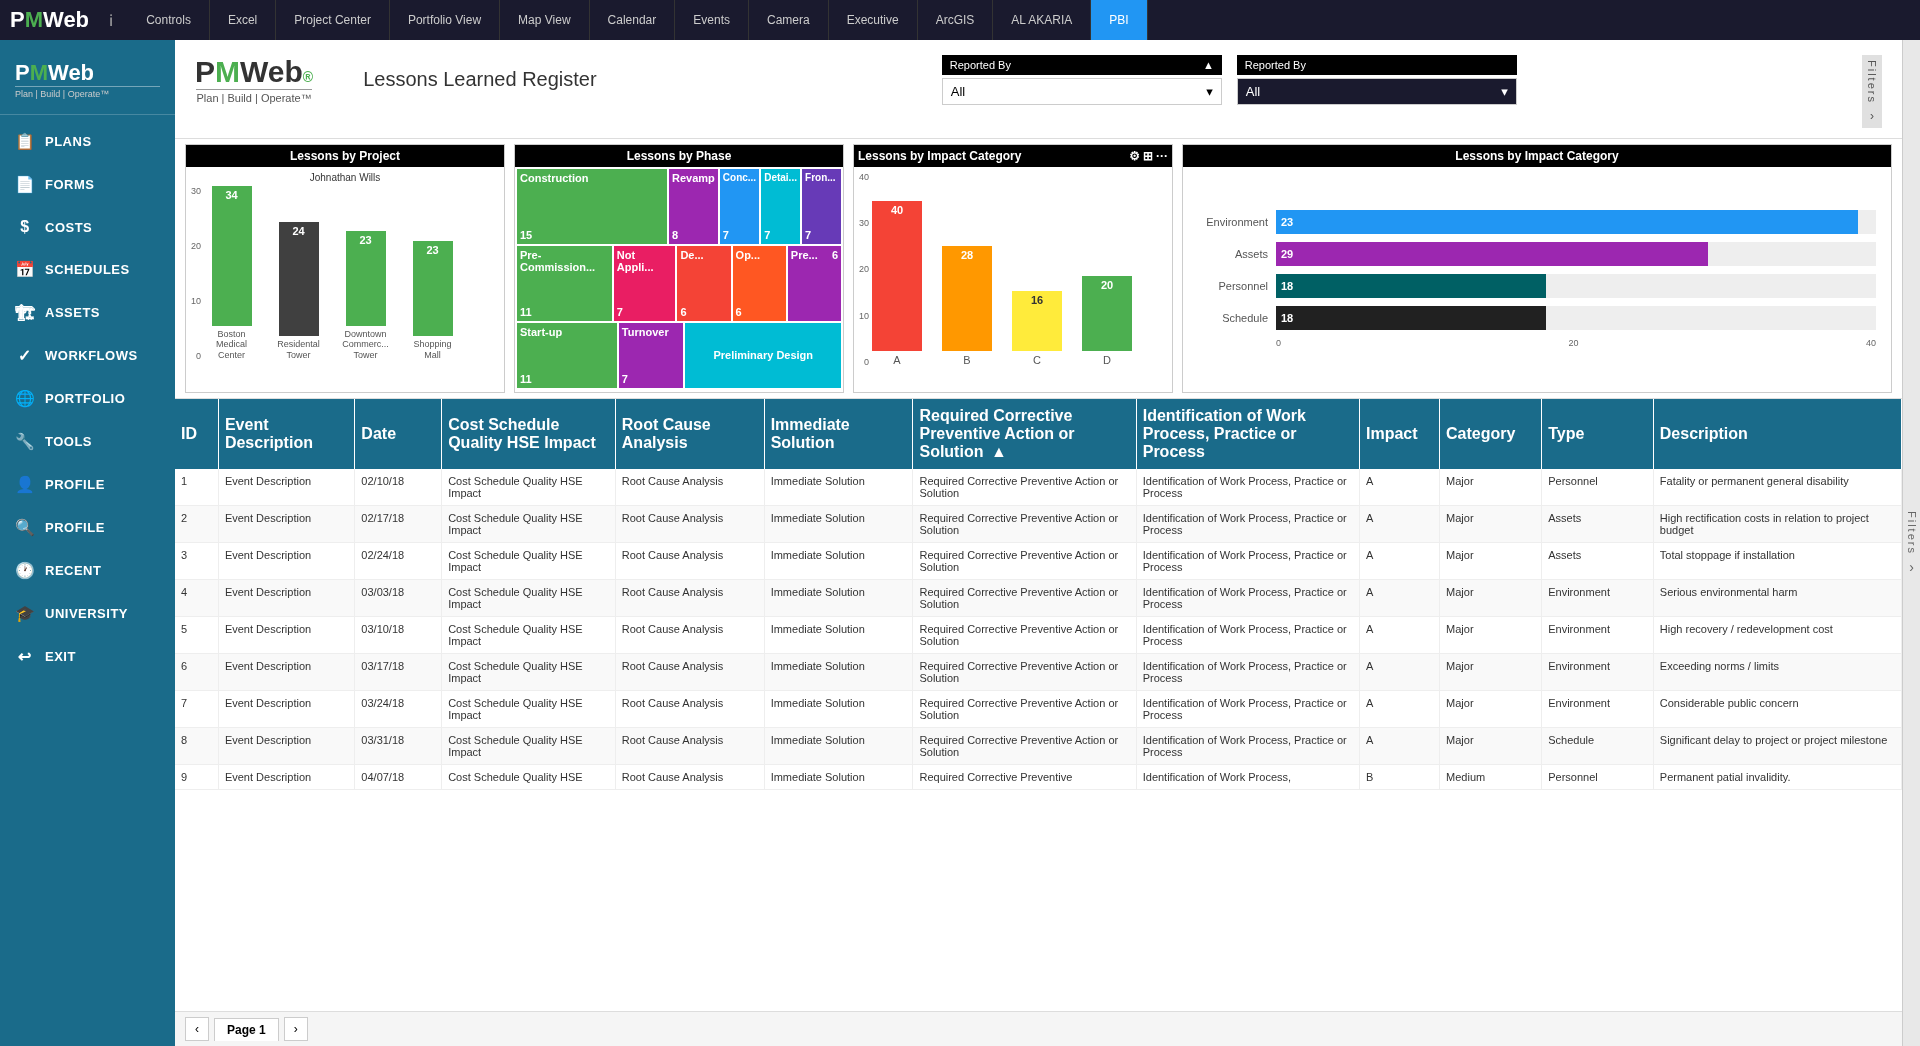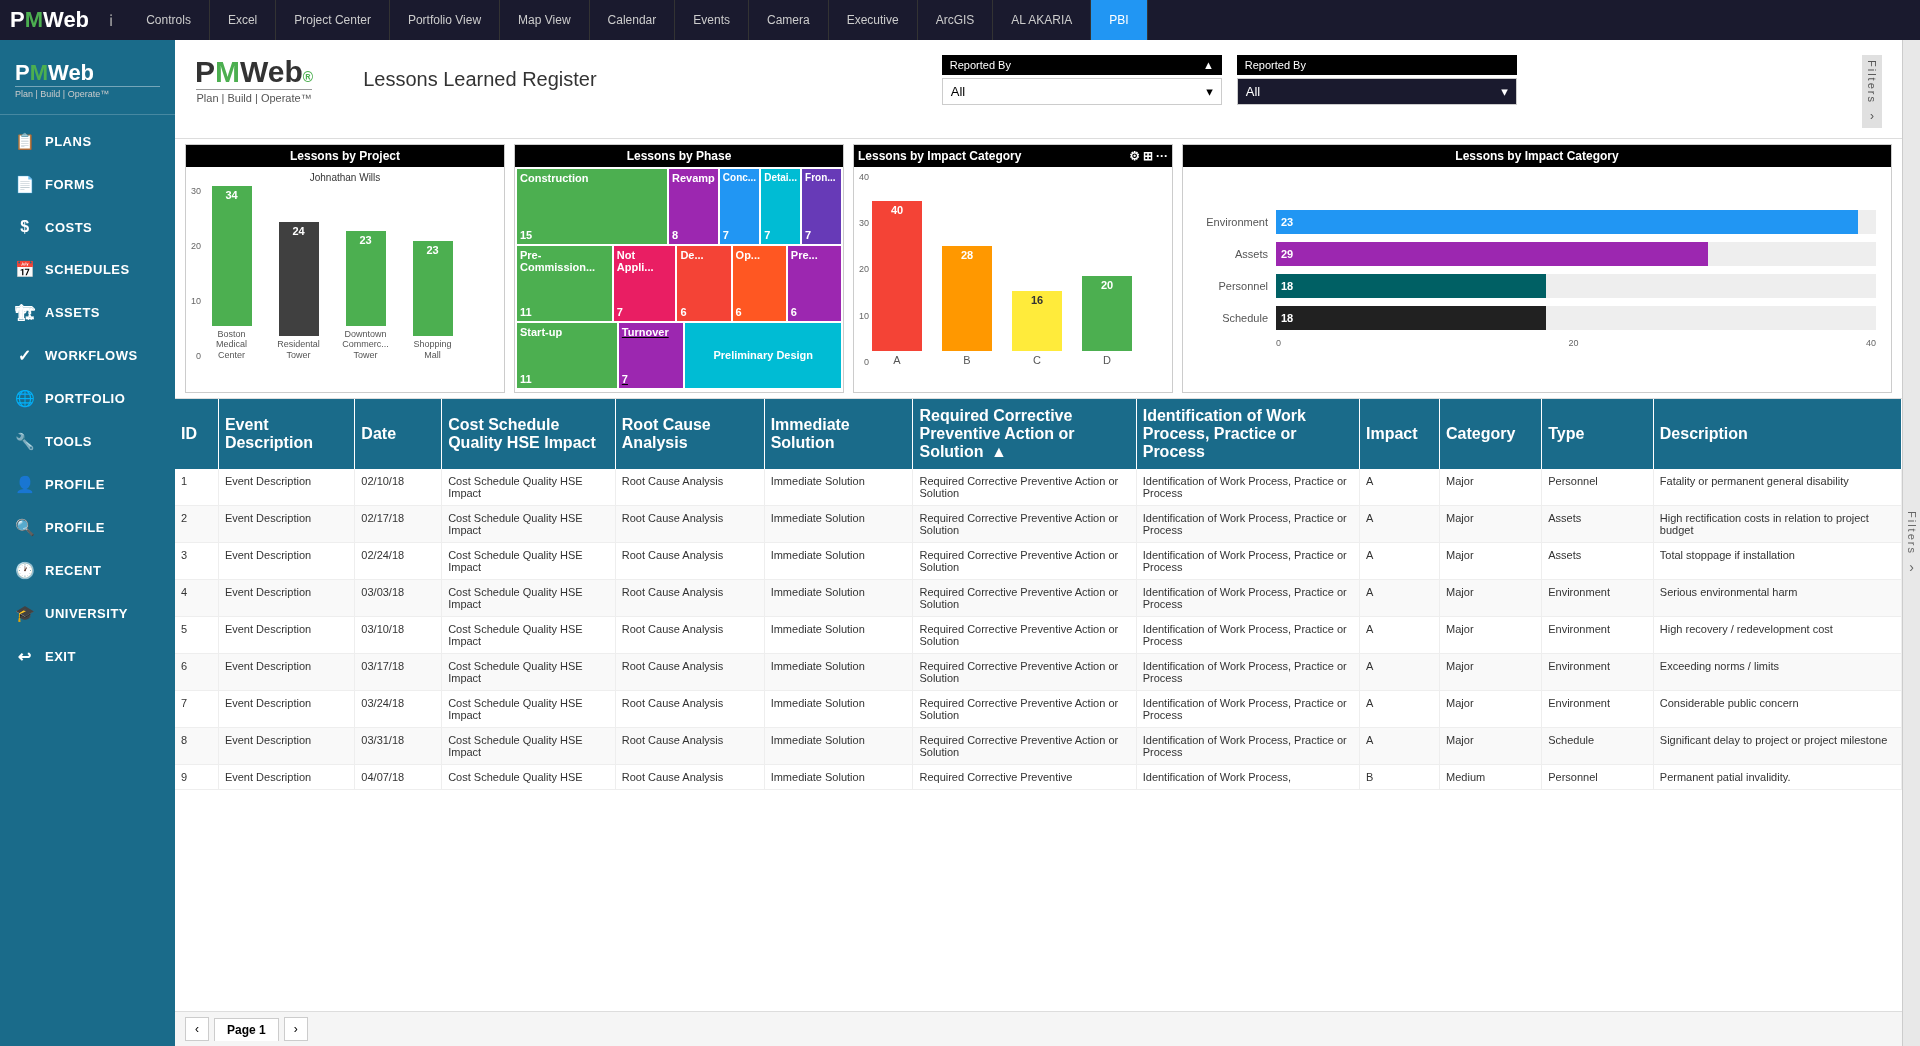--- a/index.html
+++ b/index.html
@@ -451,32 +451,32 @@
               <span style="color:white;font-size:11px;font-weight:bold;">7</span>
             </div>
             <div style="background:#F44336;flex:0.85;display:flex;flex-direction:column;justify-content:space-between;padding:3px;cursor:pointer;">
               <span style="color:white;font-size:11px;font-weight:bold;">De...</span>
               <span style="color:white;font-size:11px;font-weight:bold;">6</span>
             </div>
             <div style="background:#FF5722;flex:0.85;display:flex;flex-direction:column;justify-content:space-between;padding:3px;cursor:pointer;">
               <span style="color:white;font-size:11px;font-weight:bold;">Op...</span>
               <span style="color:white;font-size:11px;font-weight:bold;">6</span>
             </div>
-            <div style="background:#9C27B0;flex:0.85;display:flex;flex-direction:column;justify-content:space-between;padding:3px;cursor:pointer;">
+            <div style="background:#9C27B0;flex:0.85;display:flex;flex-direction:row;justify-content:space-between;padding:3px;cursor:pointer;">
               <span style="color:white;font-size:11px;font-weight:bold;">Pre...</span>
               <span style="color:white;font-size:11px;font-weight:bold;">6</span>
             </div>
           </div>
 
           <div style="display:flex;gap:2px;height:65px;">
             <div style="background:#4CAF50;flex:1.6;display:flex;flex-direction:column;justify-content:space-between;padding:3px;cursor:pointer;">
               <span style="color:white;font-size:11px;font-weight:bold;">Start-up</span>
               <span style="color:white;font-size:11px;font-weight:bold;">11</span>
             </div>
-            <div style="background:#9C27B0;flex:1;display:flex;flex-direction:column;justify-content:space-between;padding:3px;cursor:pointer;text-decoration:underline;">
+            <div style="background:#9C27B0;flex:1;display:flex;flex-direction:column;justify-content:space-between;padding:3px;cursor:pointer;">
               <span style="color:white;font-size:11px;font-weight:bold;">Turnover</span>
               <span style="color:white;font-size:11px;font-weight:bold;">7</span>
             </div>
             <div style="background:#00BCD4;flex:2.55;display:flex;align-items:center;justify-content:center;padding:3px;cursor:pointer;">
               <span style="color:white;font-size:11px;font-weight:bold;">Preliminary Design</span>
             </div>
           </div>
         </div>
       </div>
 

